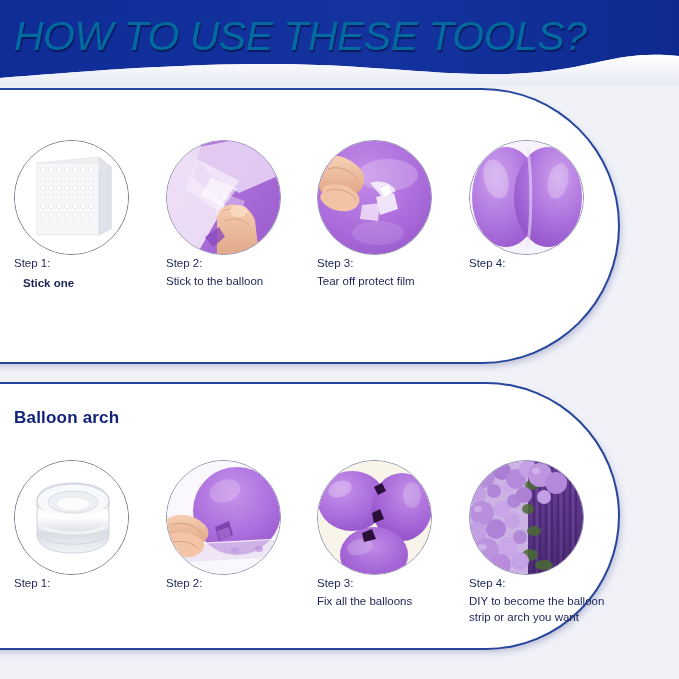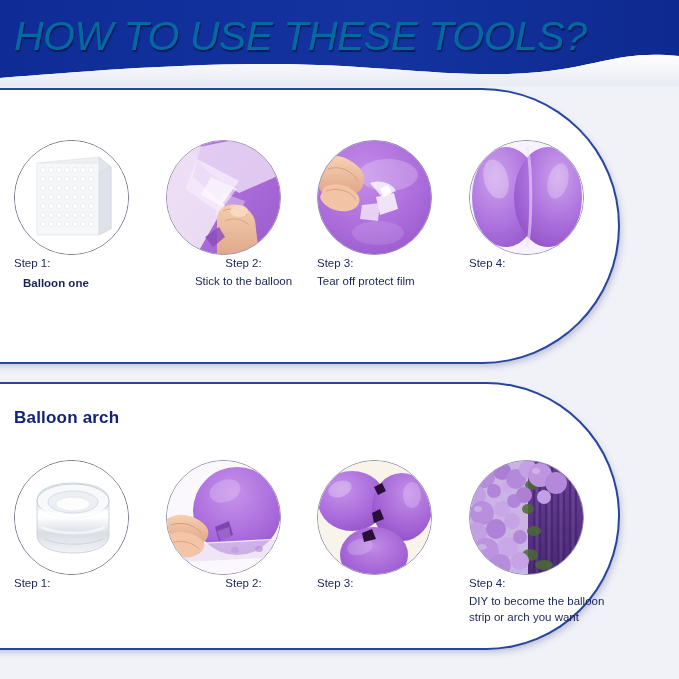--- a/index.html
+++ b/index.html
@@ -70,21 +70,21 @@
     font-size: 17px;
     font-weight: bold;
     color: #11227a;
     letter-spacing: 0.2px;
   }
 
   
   .steps { position: absolute; left: 0; top: 0; width: 620px; height: 100%; }
   .step { position: absolute; width: 155px; }
   .step-c0 { left: 14px; }
-  .step-c1 { left: 166px; text-align: center; }
+  .step-c1 { left: 166px; }
   .step-c2 { left: 317px; }
   .step-c3 { left: 469px; }
 
   .circle {
     width: 115px;
     height: 115px;
     border-radius: 50%;
     overflow: hidden;
     position: relative;
     border: 1px solid #8a8ea8;
@@ -193,21 +193,21 @@
                 <circle cx="52" cy="83" r="2.6"></circle>
                 <circle cx="60" cy="83" r="2.6"></circle>
                 <circle cx="68" cy="83" r="2.6"></circle>
                 <circle cx="76" cy="83" r="2.6"></circle>
             </g>
             <polygon points="22,94 84,94 96,88 96,26 84,32" fill="none"></polygon>
             <polygon points="84,32 96,26 96,88 84,94" fill="#dfe3e9" stroke="#d2d6dd" stroke-width="0.6"></polygon>
           </svg>
         </div>
         <div class="step-label">Step 1:</div>
-        <div class="step-text bold">Balloon  one</div>
+        <div class="step-text bold">Stick  one</div>
       </div>
 
       <div class="step step-c1" style="top:50px">
         <div class="circle">
           <svg width="113" height="113" viewBox="0 0 113 113">
             <defs>
               <linearGradient id="p2bg" x1="0" y1="0" x2="1" y2="1">
                 <stop offset="0%" stop-color="#efe0f6"></stop>
                   <stop offset="100%" stop-color="#e7d6f2"></stop>
               </linearGradient>
@@ -393,20 +393,21 @@
             <ellipse cx="22" cy="28" rx="12" ry="8" fill="#ffffff" opacity="0.26" transform="rotate(-20 22 28)"></ellipse>
             <ellipse cx="94" cy="34" rx="9" ry="13" fill="#ffffff" opacity="0.2"></ellipse>
             <ellipse cx="42" cy="86" rx="13" ry="8" fill="#ffffff" opacity="0.2" transform="rotate(-12 42 86)"></ellipse>
 
             <path d="M56,26 L64,22 L68,30 L60,34 Z" fill="#2a1038"></path>
             <path d="M54,52 L62,48 L66,58 L56,62 Z" fill="#2a1038"></path>
             <path d="M44,72 L54,68 L58,78 L46,81 Z" fill="#2a1038"></path>
           </svg>
         </div>
         <div class="step-label">Step 3:</div>
+        <div class="step-text">Fix all the balloons</div>
       </div>
 
       <div class="step step-c3" style="top:76px">
         <div class="circle">
           <svg width="113" height="113" viewBox="0 0 113 113">
             <defs>
               <linearGradient id="curt" x1="0" y1="0" x2="0" y2="1">
                 <stop offset="0%" stop-color="#6b3f9b"></stop>
                   <stop offset="100%" stop-color="#4a2a72"></stop>
               </linearGradient>

